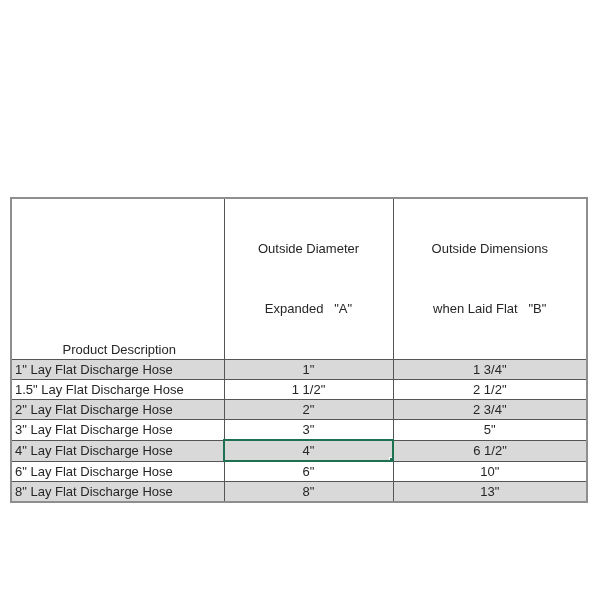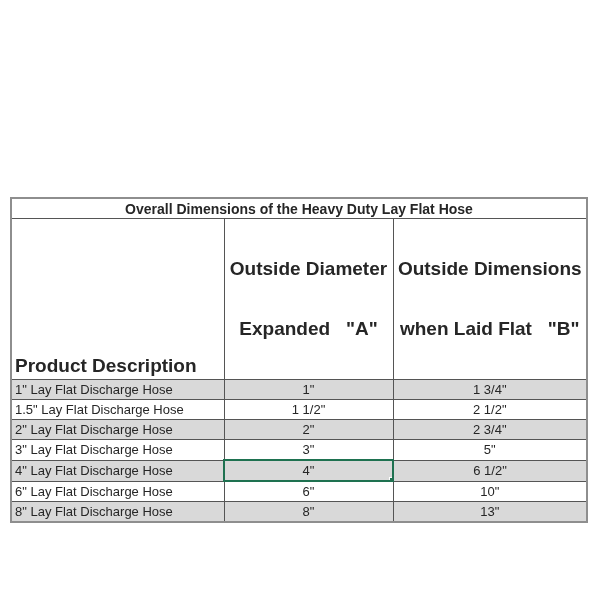--- a/index.html
+++ b/index.html
@@ -38,26 +38,26 @@
   }
   tr.title-row td {
     height: 19px;
     text-align: center;
     vertical-align: middle;
     font-weight: bold;
     font-size: 14px;
   }
   tr.header-row td {
     height: 42px;
-    font-weight: bold;
-    font-size: 19px;
+    font-weight: normal;
+    font-size: 13px;
   }
   tr.header-row td.hleft {
     vertical-align: bottom;
-    text-align: left;
+    text-align: center;
     padding: 0 0 2px 3px;
   }
   tr.header-row td.hcenter {
     text-align: center;
     vertical-align: middle;
     line-height: 20px;
     white-space: pre;
   }
   tr.data-row td {
     height: 19px;
@@ -92,23 +92,20 @@
 <body>
 
 <div class="stage">
   <table class="dim-table">
     <colgroup>
       <col style="width:213px">
       <col style="width:169px">
       <col style="width:194px">
     </colgroup>
     <tbody>
-      <tr class="title-row">
-        <td colspan="3">Overall Dimensions of the Heavy Duty Lay Flat Hose</td>
-      </tr>
       <tr class="header-row">
         <td class="hleft">Product Description</td>
         <td class="hcenter">
           <div>Outside Diameter</div>
           <div>Expanded   "A"</div>
         </td>
         <td class="hcenter">
           <div>Outside Dimensions</div>
           <div>when Laid Flat   "B"</div>
         </td>

